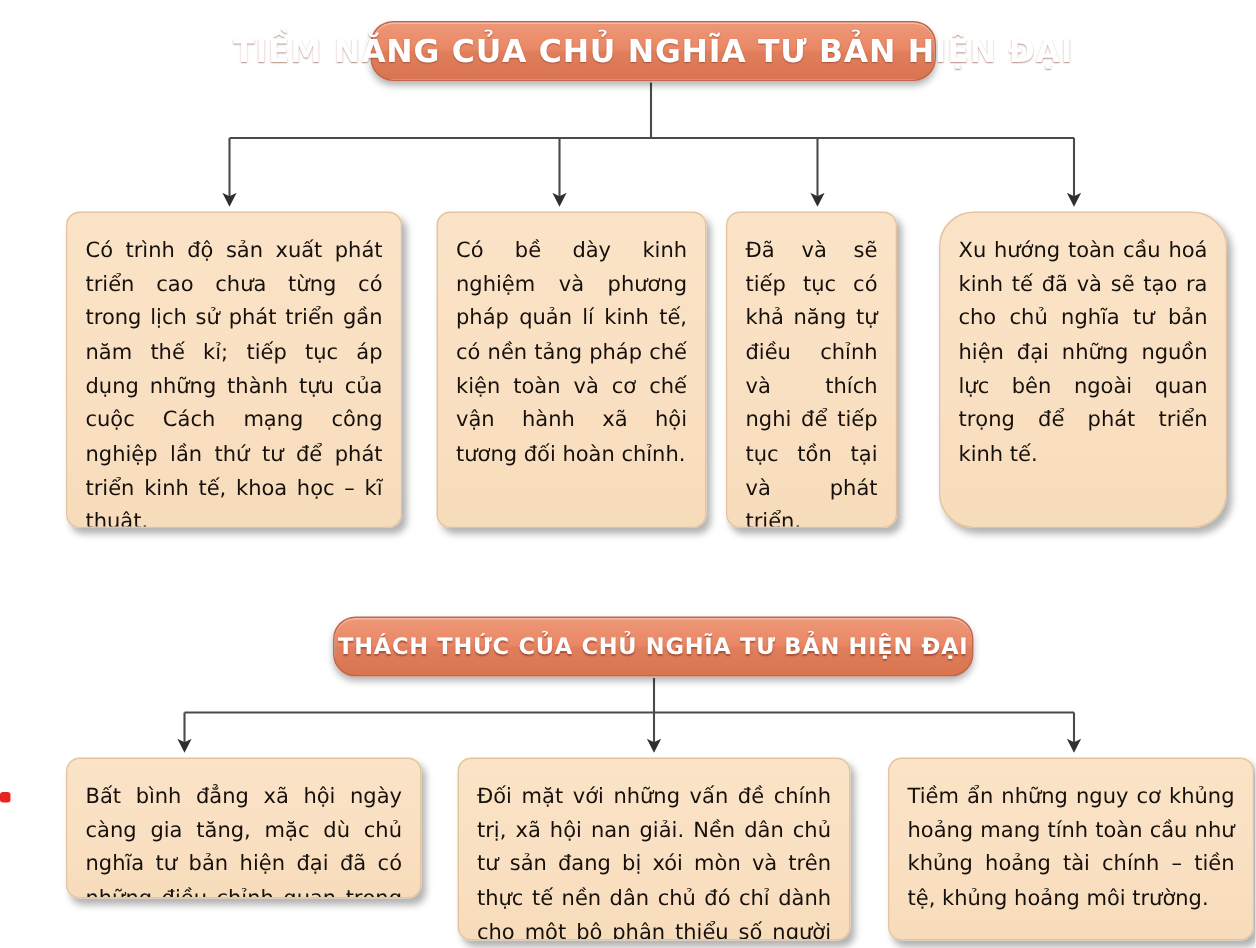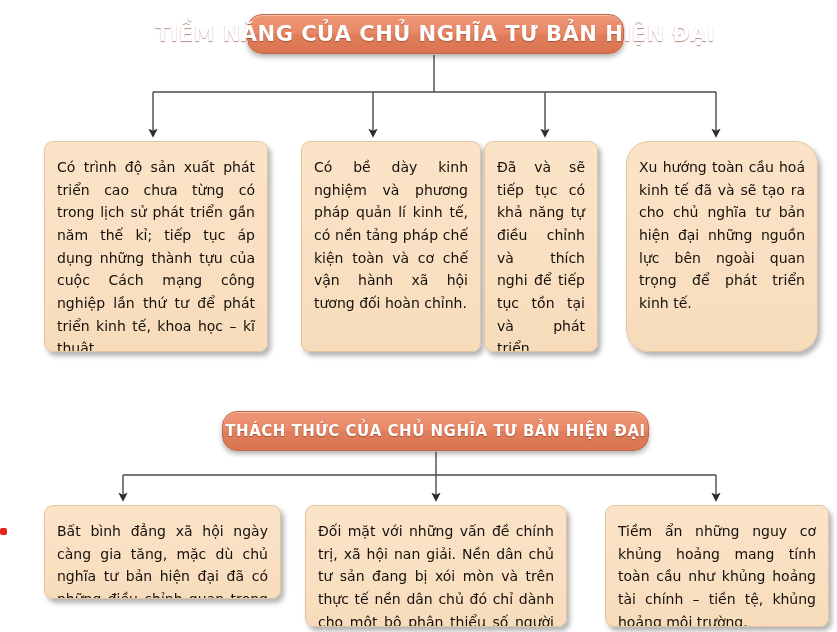--- a/index.html
+++ b/index.html
@@ -61,28 +61,28 @@
     line-height: 1.62;
     color: #15100c;
     text-align: justify;
     text-justify: inter-word;
     hyphens: none;
   }
   .card.narrow .card-text { text-align: justify; }
 
   
   #card-t1 { left: 44px;  top: 141px; width: 224px; height: 211px; }
-  #card-t2 { left: 301px; top: 141px; width: 180px; height: 211px; }
+  #card-t2 { left: 291px; top: 141px; width: 180px; height: 211px; }
   #card-t3 { left: 484px; top: 141px; width: 114px; height: 211px; }
   #card-t4 { left: 626px; top: 141px; width: 192px; height: 211px; border-radius: 23px; }
 
   
   #card-b1 { left: 44px;  top: 505px; width: 237px; height: 94px; }
   #card-b2 { left: 305px; top: 505px; width: 262px; height: 122px; }
-  #card-b3 { left: 605px; top: 505px; width: 224px; height: 122px; }
+  #card-b3 { left: 592px; top: 505px; width: 244px; height: 122px; }
 
   
   #scan-dot {
     position: absolute;
     left: 0px; top: 528px;
     width: 7px; height: 7px;
     background: #e8231f;
     border-radius: 2px;
   }
 </style>

